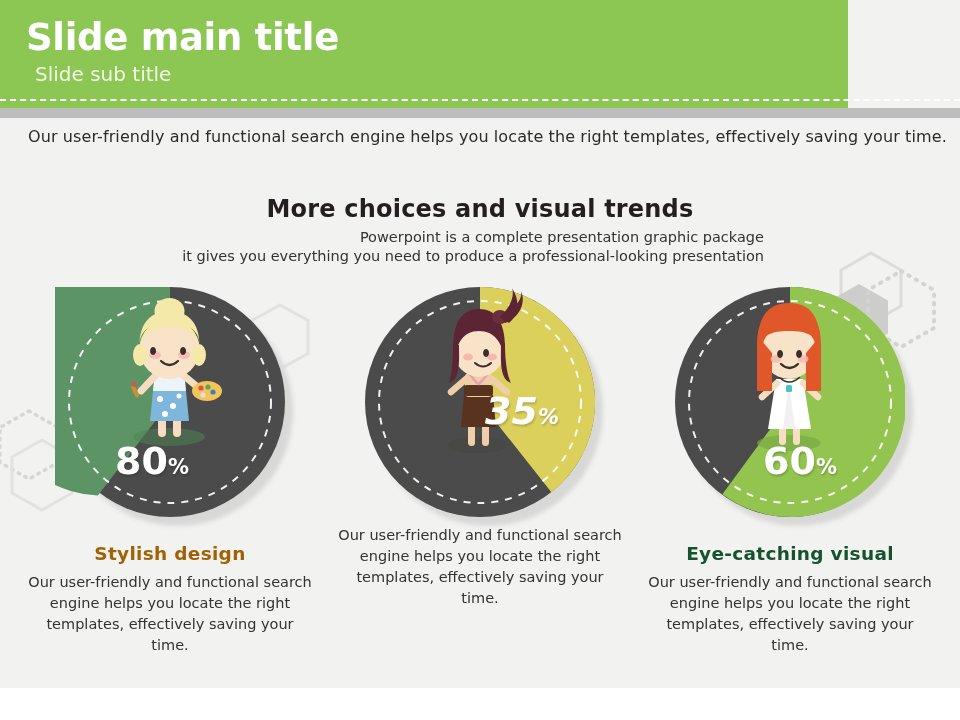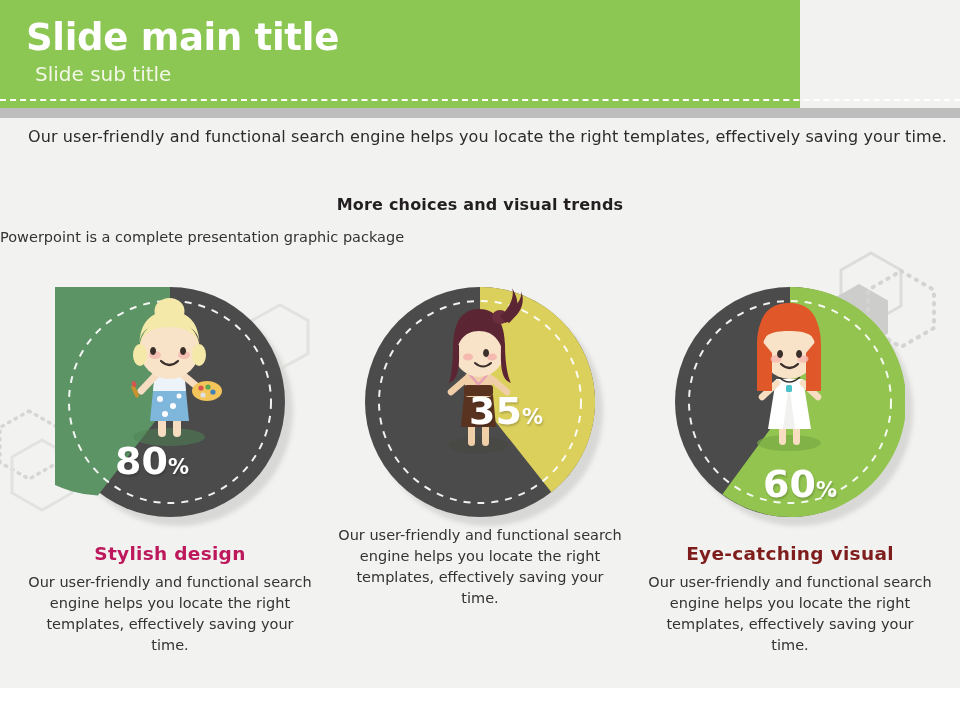--- a/index.html
+++ b/index.html
@@ -18,20 +18,21 @@
     background: #f2f2f0;
   }
 
   
   .header {
     position: absolute;
     left: 0; top: 0;
     width: 800px;
     height: 108px;
     background: #8cc653;
+    padding-left: 48px;
   }
   .header .main-title {
     position: absolute;
     left: 26px;
     top: 16px;
     font-size: 37px;
     font-weight: bold;
     color: #ffffff;
     letter-spacing: -0.3px;
     line-height: 44px;
@@ -83,30 +84,30 @@
     letter-spacing: 0.1px;
     white-space: nowrap;
   }
 
   
   .section-title {
     position: absolute;
     left: 0; top: 195px;
     width: 960px;
     text-align: center;
-    font-size: 16px;
+    font-size: 24px;
     font-weight: bold;
     color: #231f20;
     letter-spacing: 0.2px;
   }
   .section-sub {
     position: absolute;
     left: 0; top: 228px;
     width: 764px;
-    text-align: left;
+    text-align: right;
     font-size: 14.5px;
     color: #333333;
     line-height: 19px;
   }
 
   
   .hex {
     position: absolute;
     pointer-events: none;
   }
@@ -145,22 +146,22 @@
     color: #ffffff;
     font-weight: bold;
     text-shadow: 1px 2px 2px rgba(0,0,0,0.18);
     line-height: 1;
     white-space: nowrap;
   }
   .pct .num { font-size: 38px; }
   .pct .sym { font-size: 21px; }
 
   .pct-1 { left: 60px; top: 155px; }
-  .pct-2 { left: 104px; top: 105px; }
-  .pct-3 { left: 88px; top: 155px; margin-top: 23px; }
+  .pct-2 { left: 120px; top: 105px; font-style: italic; }
+  .pct-3 { left: 88px; top: 155px; }
 
   .caption-title {
     margin-top: 26px;
     text-align: center;
     font-size: 18.5px;
     font-weight: bold;
     letter-spacing: 0.3px;
   }
   .caption-body {
     margin-top: 8px;
@@ -218,20 +219,21 @@
     <div class="sub-title">Slide sub title</div>
     <div class="dash-rule"></div>
   </div>
   <div class="grayband"></div>
 
   <div class="intro">Our user-friendly and functional search engine helps you locate the right templates, effectively saving your time.</div>
 
   <div class="section-title">More choices and visual trends</div>
   <div class="section-sub">
     <div>Powerpoint is a complete presentation graphic package</div>
+    <div>it gives you everything you need to produce a professional-looking presentation</div>
   </div>
 
   <div class="chart-col c1">
     <div class="pie-wrap">
       <div class="pie-shadow"></div>
       <svg class="pie-svg" width="230" height="230" viewBox="0 0 230 230">
         <circle cx="115" cy="115" r="115" fill="#4b4b4b"></circle>
         <path d="M115,115 L115,0 A115,115 0 1,0 42.85,208.56 Z" fill="#5d9465" transform="rotate(0 115 115)"></path>
         <path d="M115,115 L115,0 A115,115 0 0,0 31.65,193.6 Z" fill="#5d9465"></path>
         <circle cx="115" cy="115" r="101" fill="none" stroke="#ffffff" stroke-width="2" stroke-dasharray="7 7" opacity="0.92"></circle>
@@ -275,21 +277,21 @@
         <path d="M98,60 a3,4 0 1,0 0.1,0" fill="#3b2f2b"></path>
         <path d="M128,60 a3,4 0 1,0 0.1,0" fill="#3b2f2b"></path>
         <path d="M106,74 Q114.5,82 123,74" stroke="#3b2f2b" stroke-width="2.2" fill="none" stroke-linecap="round"></path>
       </svg>
 
       <div class="pct pct-1">
         <span class="num">80</span><span class="sym">%</span>
       </div>
     </div>
 
-    <div class="caption-title" style="color:#be185d;">Stylish design</div>
+    <div class="caption-title" style="color:#a16207;">Stylish design</div>
     <div class="caption-body">Our user-friendly and functional search engine helps you locate the right templates, effectively saving your time.</div>
   </div>
 
   <div class="chart-col c2">
     <div class="pie-wrap">
       <div class="pie-shadow"></div>
       <svg class="pie-svg" width="230" height="230" viewBox="0 0 230 230">
         <circle cx="115" cy="115" r="115" fill="#4b4b4b"></circle>
         <path d="M115,115 L115,0 A115,115 0 0,1 186.4,205.2 Z" fill="#dbd05c"></path>
         <circle cx="115" cy="115" r="101" fill="none" stroke="#ffffff" stroke-width="2" stroke-dasharray="7 7" opacity="0.92"></circle>
@@ -374,17 +376,17 @@
         <path d="M105,63 a3,4 0 1,0 0.1,0" fill="#3b2f2b"></path>
         <path d="M124,63 a3,4 0 1,0 0.1,0" fill="#3b2f2b"></path>
         <path d="M106,77 Q114.5,85 123,77" stroke="#3b2f2b" stroke-width="2.2" fill="none" stroke-linecap="round"></path>
       </svg>
 
       <div class="pct pct-3">
         <span class="num">60</span><span class="sym">%</span>
       </div>
     </div>
 
-    <div class="caption-title" style="color:#7f1d1d;">Eye-catching visual</div>
+    <div class="caption-title" style="color:#14532d;">Eye-catching visual</div>
     <div class="caption-body">Our user-friendly and functional search engine helps you locate the right templates, effectively saving your time.</div>
   </div>
 
 </div>
 
 </body></html>

